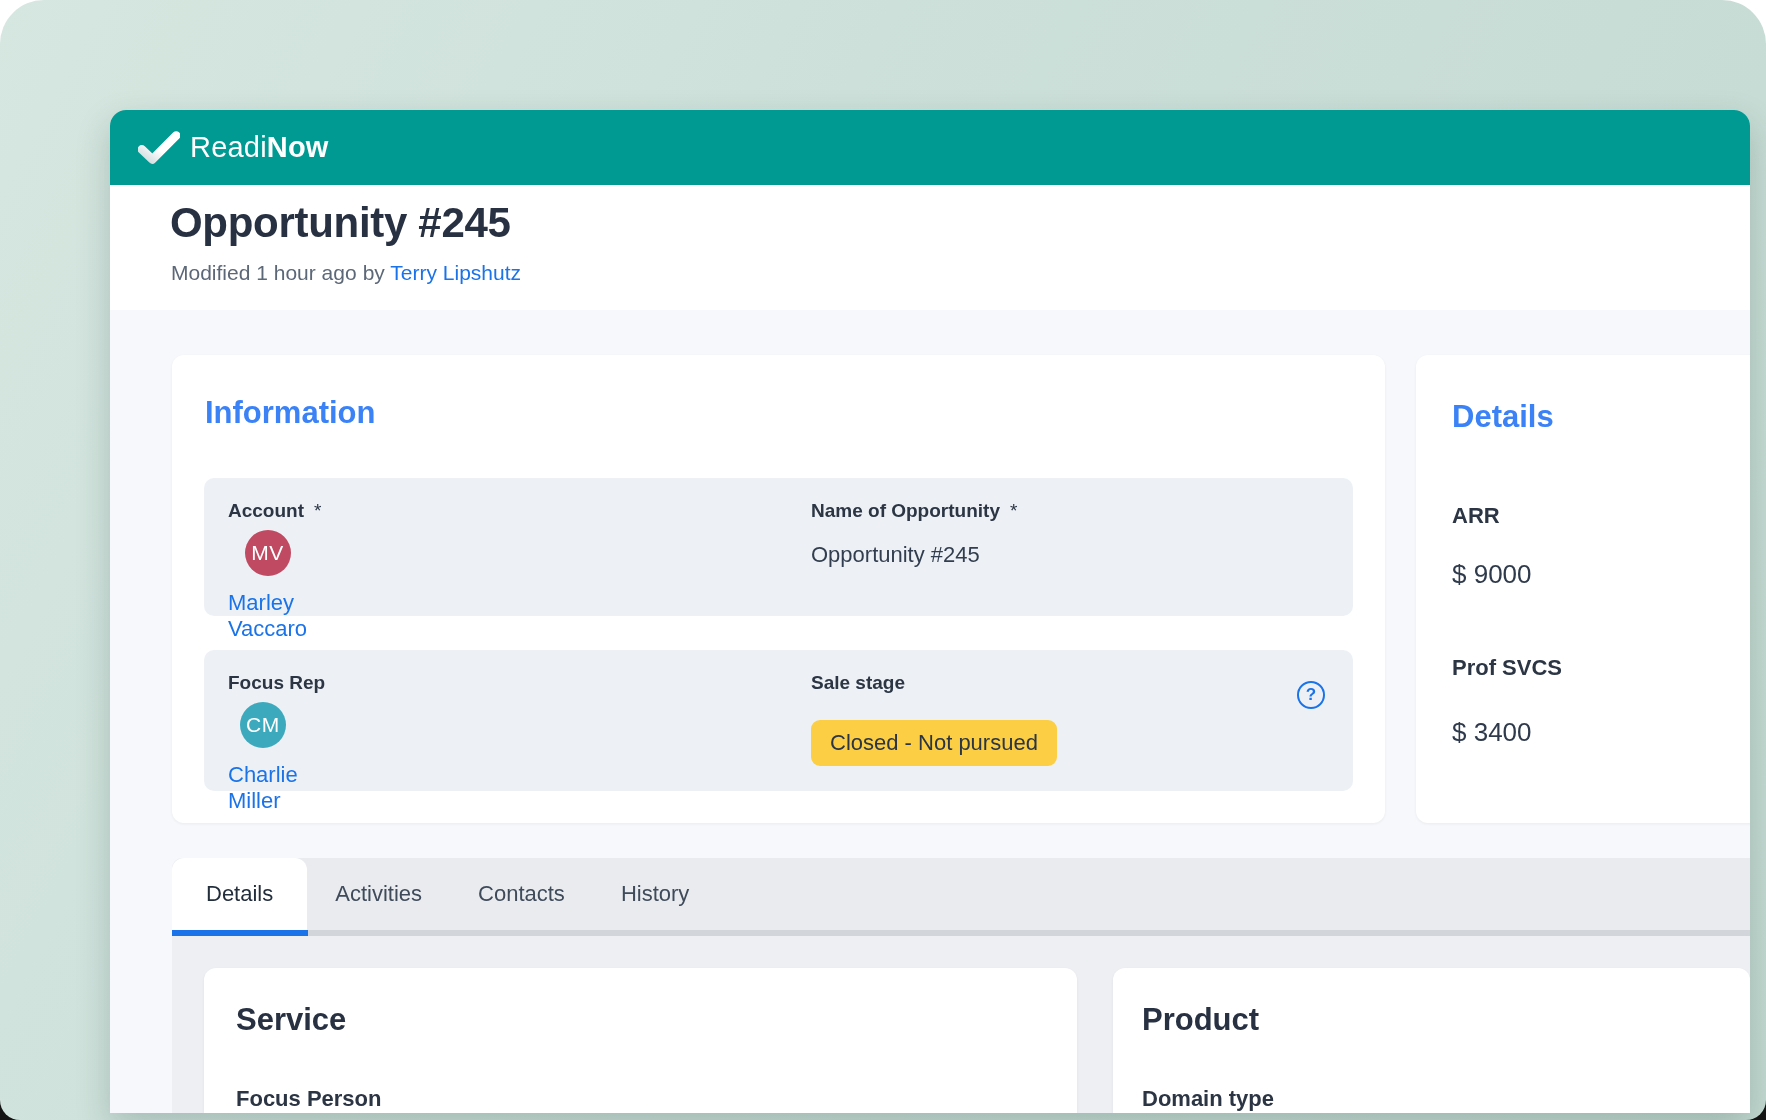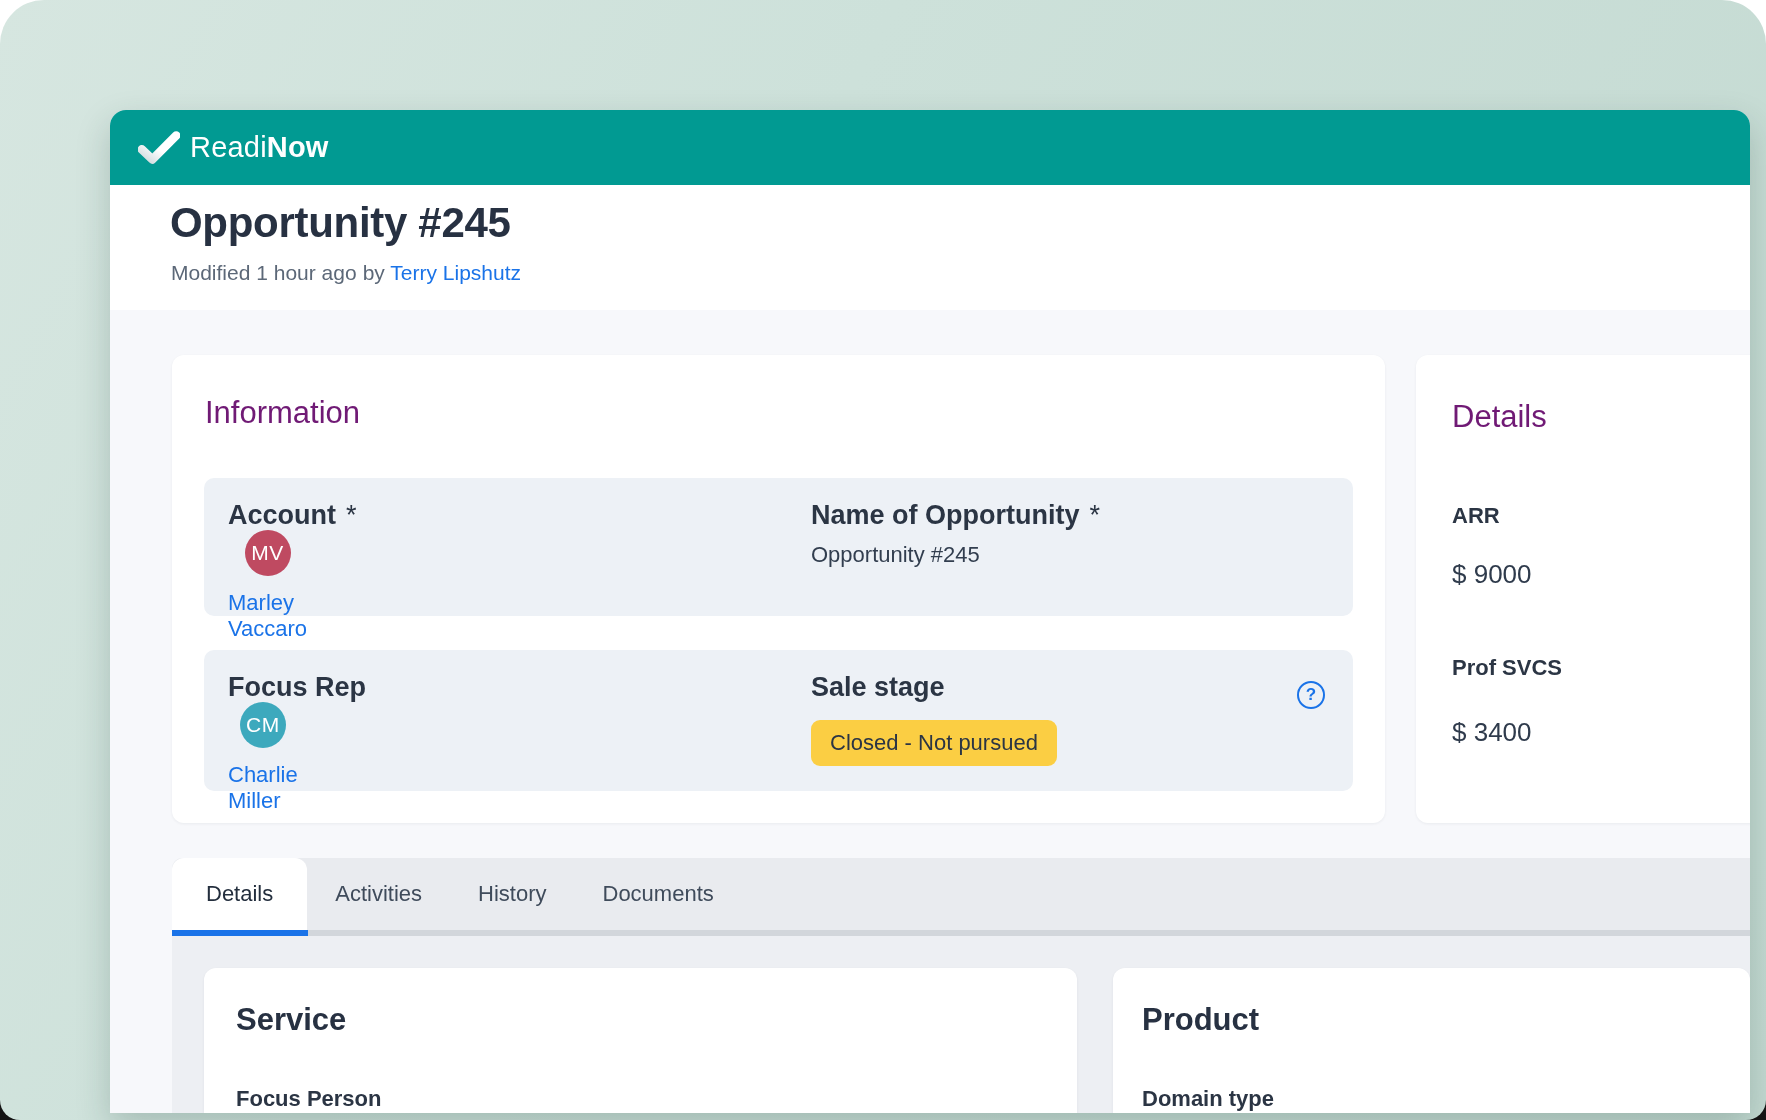--- a/index.html
+++ b/index.html
@@ -31,30 +31,30 @@
   .titlebar{position:absolute;left:0;top:75px;width:100%;height:125px;background:#ffffff;}
   .page-title{position:absolute;left:60px;top:14px;font-size:42px;font-weight:700;color:#273142;letter-spacing:-.3px;}
   .page-sub{position:absolute;left:61px;top:76px;font-size:21px;color:#5c6878;}
   .page-sub .by{margin-left:6px;}
   .link{color:#1a73e8;text-decoration:none;cursor:pointer;}
   
   .content1{position:absolute;left:0;top:200px;width:100%;height:548px;background:#f7f8fb;}
   .card{position:absolute;background:#ffffff;border-radius:12px;box-shadow:0 1px 3px rgba(20,30,45,.06);}
   .info-card{left:62px;top:45px;width:1213px;height:468px;}
   .details-card{left:1306px;top:45px;width:400px;height:468px;}
-  .card-heading{position:absolute;font-size:31px;font-weight:400;color:#701a75;}
+  .card-heading{position:absolute;font-size:31px;font-weight:700;color:#3b82f6;}
   .info-card .card-heading{left:33px;top:40px;}
   .details-card .card-heading{left:36px;top:44px;}
   .fieldpanel{position:absolute;left:32px;width:1149px;background:#edf1f6;border-radius:10px;}
   .panel1{top:123px;height:138px;}
   .panel2{top:295px;height:141px;}
   .fcol{position:absolute;top:0;height:100%;}
   .col1{left:24px;}
   .col2{left:607px;}
-  .flabel{position:absolute;top:22px;font-size:27px;font-weight:700;color:#2b3544;white-space:nowrap;}
+  .flabel{position:absolute;top:22px;font-size:19px;font-weight:700;color:#2b3544;white-space:nowrap;}
   .flabel .req{font-weight:400;margin-left:10px;}
   .chip{position:absolute;top:52px;display:flex;align-items:center;gap:14px;cursor:pointer;flex-direction:column;}
   .avatar{width:46px;height:46px;border-radius:50%;color:#ffffff;font-size:21px;display:flex;align-items:center;justify-content:center;letter-spacing:.5px;}
   .avatar.mv{background:#bf4a61;}
   .avatar.cm{background:#3da9bd;}
   .chip .linkname{font-size:22px;}
   .fvalue{position:absolute;top:64px;font-size:22px;color:#323e4f;white-space:nowrap;}
   .badge{position:absolute;top:70px;left:0;height:46px;line-height:46px;background:#fbce43;color:#2b3544;font-size:22px;border-radius:9px;padding:0 19px;white-space:nowrap;cursor:pointer;}
   .help{
     position:absolute;left:1093px;top:31px;width:28px;height:28px;border-radius:50%;
@@ -157,22 +157,22 @@
         <div class="dvalue v1">$ 9000</div>
         <div class="dlabel l2">Prof SVCS</div>
         <div class="dvalue v2">$ 3400</div>
       </div>
     </div>
 
     <div class="tabstrip">
       <div class="tabrow">
         <div class="tab active">Details</div>
         <div class="tab">Activities</div>
+        <div class="tab">Contacts</div>
         <div class="tab">History</div>
-        <div class="tab">Documents</div>
       </div>
       <div class="tabbase">
         <div class="active-bar"></div>
       </div>
     </div>
 
     <div class="content2">
       <div class="card svc-card">
         <div class="sec-heading">Service</div>
         <div class="sec-label">Focus Person</div>

